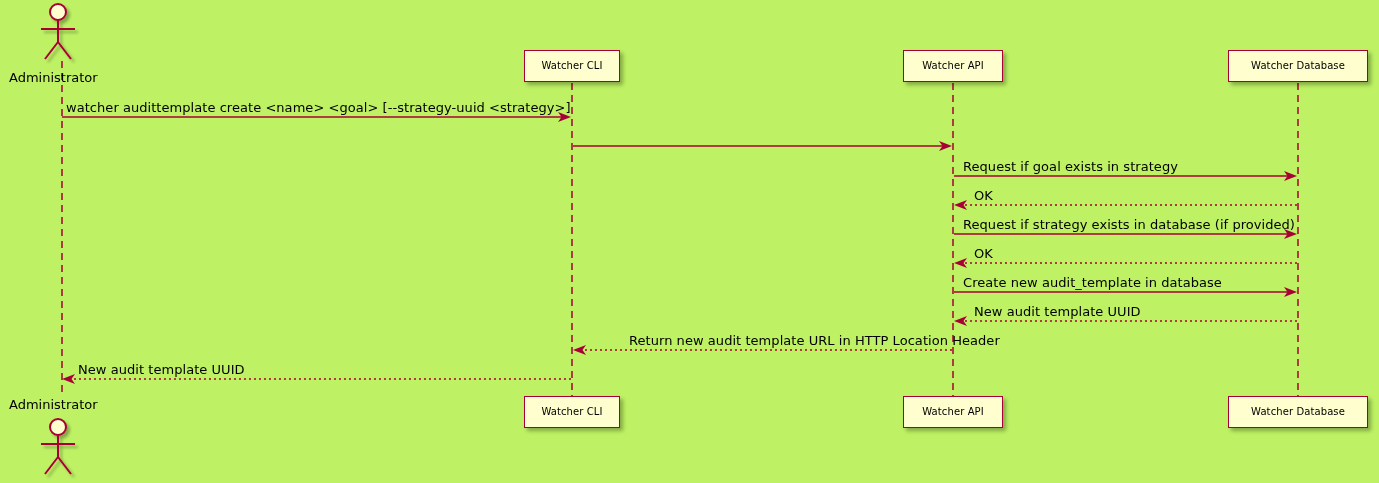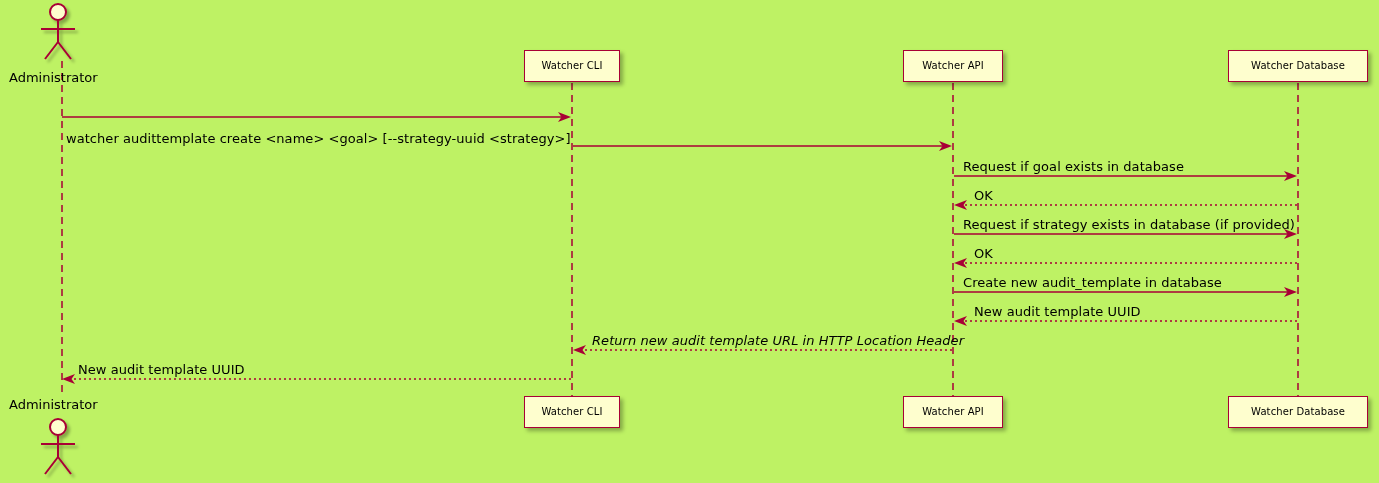--- a/index.html
+++ b/index.html
@@ -155,32 +155,32 @@
   <div class="participant" style="left:903px; top:50px; width:100px;">Watcher API</div>
 
   <div class="participant" style="left:1228px; top:50px; width:140px;">Watcher Database</div>
 
   <div class="participant" style="left:524px; top:396px; width:96px;">Watcher CLI</div>
 
   <div class="participant" style="left:903px; top:396px; width:100px;">Watcher API</div>
 
   <div class="participant" style="left:1228px; top:396px; width:140px;">Watcher Database</div>
 
-  <div class="msg-label" style="left:66px; top:101px;margin-top:31px;">watcher audittemplate create &lt;name&gt; &lt;goal&gt; [--strategy-uuid &lt;strategy&gt;]</div>
+  <div class="msg-label" style="left:66px; top:101px;">watcher audittemplate create &lt;name&gt; &lt;goal&gt; [--strategy-uuid &lt;strategy&gt;]</div>
 
 
-  <div class="msg-label" style="left:963px; top:160px;">Request if goal exists in database</div>
+  <div class="msg-label" style="left:963px; top:160px;">Request if goal exists in strategy</div>
 
   <div class="msg-label" style="left:974px; top:189px;">OK</div>
 
   <div class="msg-label" style="left:963px; top:218px;">Request if strategy exists in database (if provided)</div>
 
   <div class="msg-label" style="left:974px; top:247px;">OK</div>
 
   <div class="msg-label" style="left:963px; top:276px;">Create new audit_template in database</div>
 
   <div class="msg-label" style="left:974px; top:305px;">New audit template UUID</div>
 
-  <div class="msg-label" style="left:592px; top:334px;font-style:italic;">Return new audit template URL in HTTP Location Header</div>
+  <div class="msg-label" style="left:629px; top:334px;">Return new audit template URL in HTTP Location Header</div>
 
   <div class="msg-label" style="left:78px; top:363px;">New audit template UUID</div>
 
 </div>
 
 </body></html>

